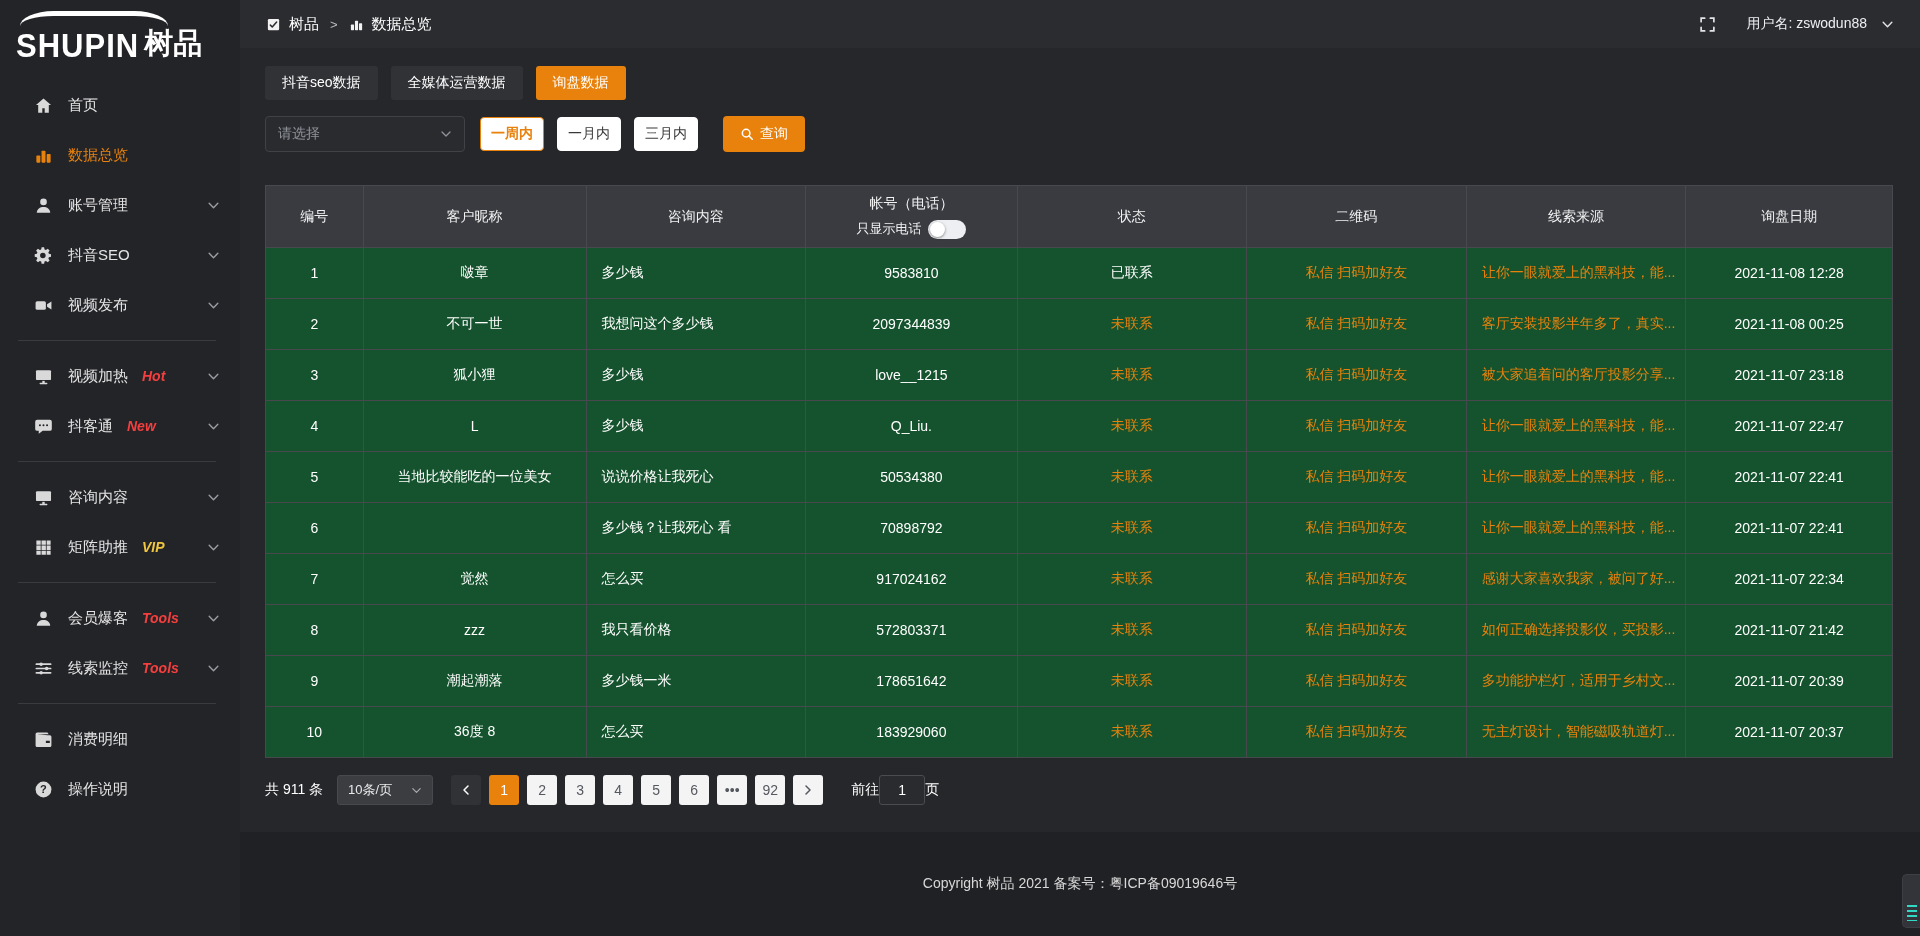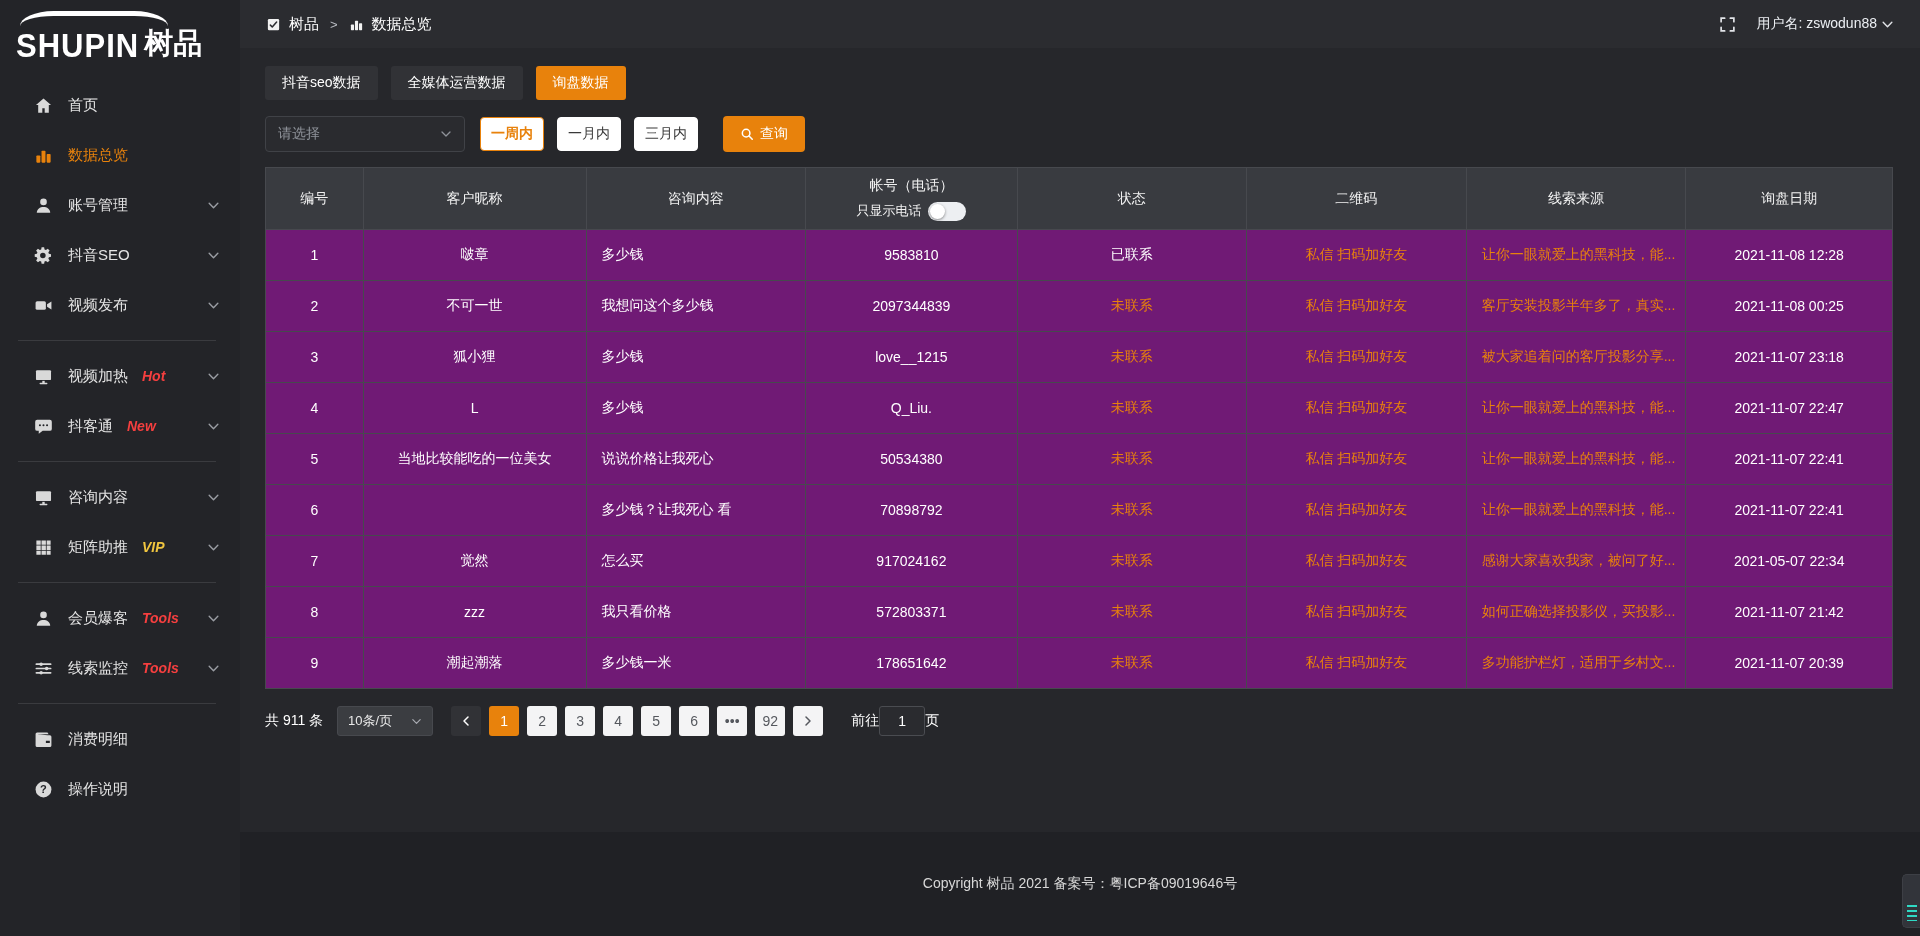--- a/index.html
+++ b/index.html
@@ -34,21 +34,21 @@
   .menu-divider{height:1px;background:#3a3b3f;margin:10px 24px 10px 18px;}
 
   
   .main{flex:1;display:flex;flex-direction:column;min-width:0;}
   .topbar{height:48px;background:#2b2c30;display:flex;align-items:center;
     justify-content:space-between;padding:0 26px;flex:none;}
   .breadcrumb{display:flex;align-items:center;gap:8px;font-size:15px;color:#fff;}
   .bc-icon{width:15px;height:15px;color:#f2f2f2;}
   .bc-sep{color:#b9bcc2;font-size:13px;margin:0 3px;}
   .bc-link{cursor:pointer;}
-  .user-area{display:flex;align-items:center;gap:12px;font-size:14px;color:#eceff3;}
+  .user-area{display:flex;align-items:center;gap:22px;font-size:14px;color:#eceff3;}
   .fs-icon{width:17px;height:17px;color:#e2e4e8;cursor:pointer;margin-right:8px;}
   .chev{width:13px;height:13px;color:#e2e4e8;margin-left:-8px;cursor:pointer;}
 
   .content{flex:1;background:#26272b;padding:18px 27px 0 25px;}
 
   .tabs{display:flex;gap:13px;}
   .tab{height:34px;padding:0 17px;background:#313236;border:none;border-radius:3px;
     color:#fff;font-size:14px;cursor:pointer;font-family:inherit;}
   .tab.active{background:var(--accent);}
 
@@ -60,21 +60,21 @@
   .periods{display:flex;gap:13px;margin-left:15px;}
   .period{width:64px;height:34px;background:#fff;border:1px solid #fff;border-radius:4px;
     color:#3a3a3a;font-size:14px;cursor:pointer;font-family:inherit;}
   .period.active{color:var(--accent);border-color:var(--accent);font-weight:bold;}
   .search-btn{height:36px;padding:0 17px;margin-left:25px;background:var(--accent);border:none;
     border-radius:4px;color:#fff;font-size:14px;display:flex;align-items:center;gap:6px;
     cursor:pointer;font-family:inherit;}
   .search-btn .s-ic{width:14px;height:14px;}
 
   
-  .data-table{width:100%;margin-top:15px;border-collapse:collapse;background:#701a75;table-layout:fixed;}
+  .data-table{width:100%;margin-top:33px;border-collapse:collapse;background:#14532d;table-layout:fixed;}
   .data-table th,.data-table td{border:1px solid #47494e;font-weight:normal;}
   .data-table thead th{height:62px;background:#393b40;font-size:14px;color:#f2f2f2;}
   .data-table td{height:51px;font-size:14px;color:#fff;text-align:center;padding:0 12px;
     white-space:nowrap;overflow:hidden;}
   td.c-left{text-align:left;padding-left:15px;}
   td.st-pending{color:var(--accent);}
   td.qr{color:var(--accent);cursor:pointer;}
   td.src{color:var(--accent);text-align:left;padding-left:15px;cursor:pointer;}
   .toggle-line{display:flex;align-items:center;justify-content:center;gap:7px;margin-top:7px;font-size:13px;}
   .switch{width:38px;height:19px;background:#edeff2;border-radius:10px;position:relative;
@@ -452,41 +452,51 @@
               <td>2021-11-07 22:41</td>
             </tr>
             <tr>
               <td>7</td>
               <td>觉然</td>
               <td class="c-left">怎么买</td>
               <td>917024162</td>
               <td class="st-pending">未联系</td>
               <td class="qr">私信 扫码加好友</td>
               <td class="src">感谢大家喜欢我家，被问了好...</td>
-              <td>2021-05-07 22:34</td>
+              <td>2021-11-07 22:34</td>
             </tr>
             <tr>
               <td>8</td>
               <td>zzz</td>
               <td class="c-left">我只看价格</td>
               <td>572803371</td>
               <td class="st-pending">未联系</td>
               <td class="qr">私信 扫码加好友</td>
               <td class="src">如何正确选择投影仪，买投影...</td>
               <td>2021-11-07 21:42</td>
             </tr>
             <tr>
               <td>9</td>
               <td>潮起潮落</td>
               <td class="c-left">多少钱一米</td>
               <td>178651642</td>
               <td class="st-pending">未联系</td>
               <td class="qr">私信 扫码加好友</td>
               <td class="src">多功能护栏灯，适用于乡村文...</td>
               <td>2021-11-07 20:39</td>
+            </tr>
+            <tr>
+              <td>10</td>
+              <td>36度 8</td>
+              <td class="c-left">怎么买</td>
+              <td>183929060</td>
+              <td class="st-pending">未联系</td>
+              <td class="qr">私信 扫码加好友</td>
+              <td class="src">无主灯设计，智能磁吸轨道灯...</td>
+              <td>2021-11-07 20:37</td>
             </tr>
           </tbody>
       </table>
 
       <div class="pagination" id="pagination">
           <span class="pg-total">共 911 条</span>
           <div class="pg-size">
             <span>10条/页</span>
             <span class="select-chev">
               <svg viewBox="0 0 24 24" fill="none" stroke="currentColor" stroke-width="2.6" stroke-linecap="round" stroke-linejoin="round">

